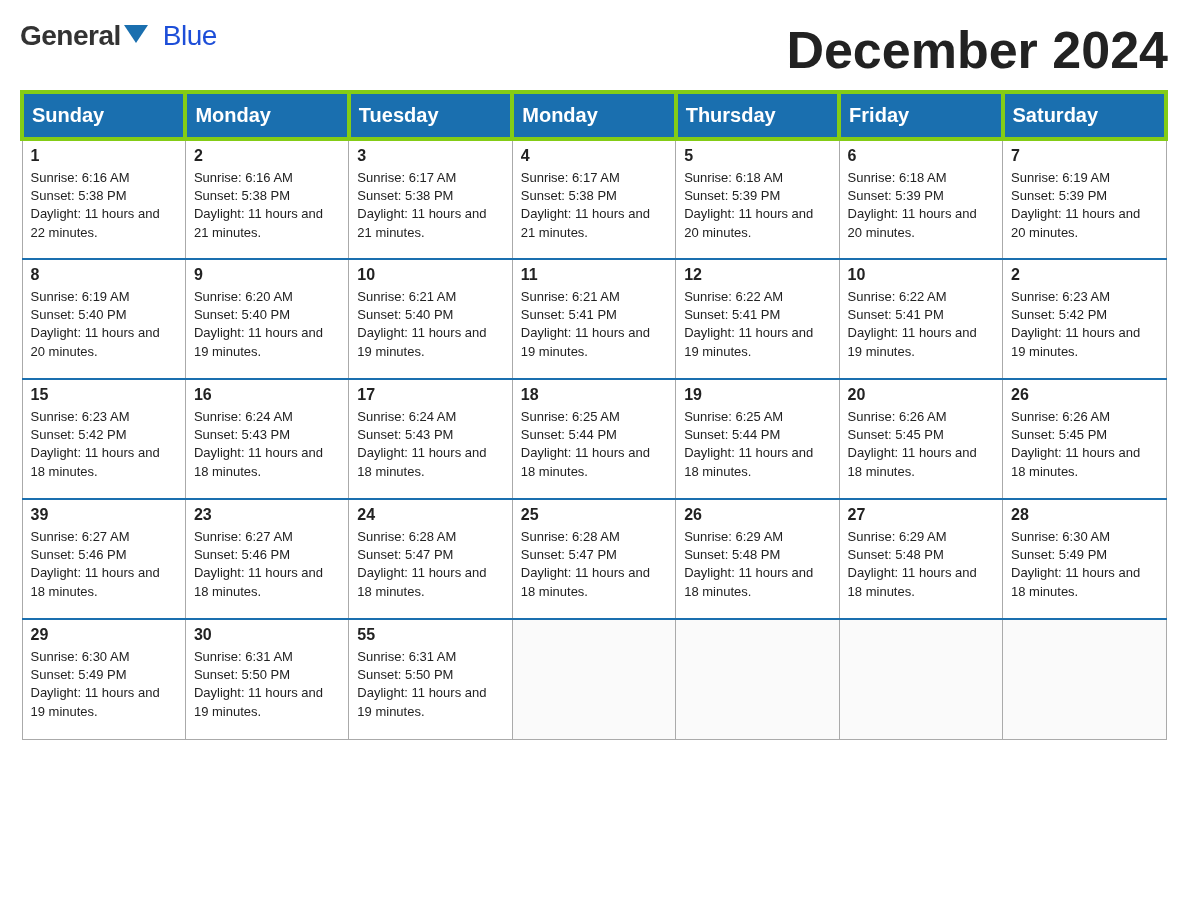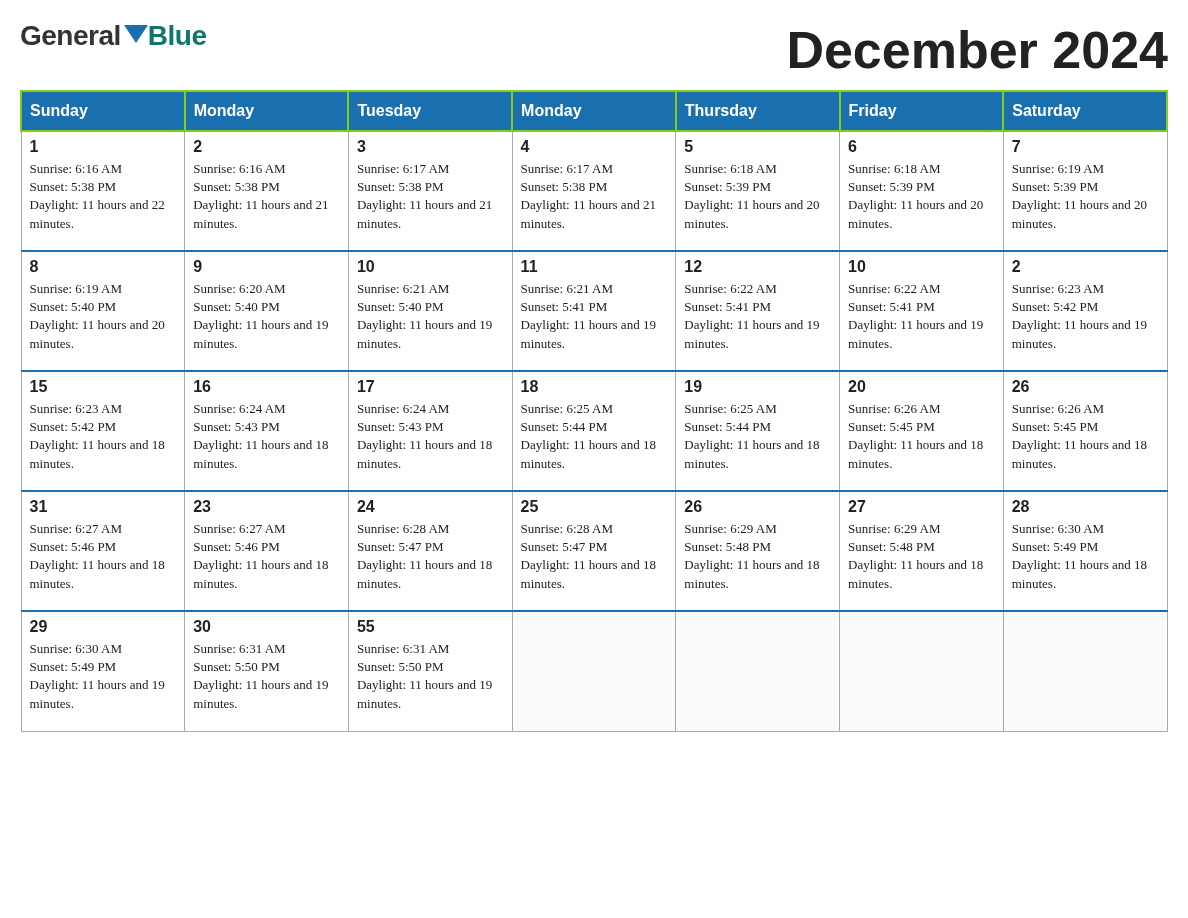--- a/index.html
+++ b/index.html
@@ -22,23 +22,24 @@
       align-items: flex-start;
     }
     .logo-general {
       font-size: 28px;
       font-weight: bold;
       color: #333;
       letter-spacing: -0.5px;
     }
     .logo-blue {
       font-size: 28px;
-      font-weight: bold;
-      color: #0f766e;
+      font-weight: normal;
+      color: #1d4ed8;
       letter-spacing: -0.5px;
+      margin-left: 15px;
     }
     .logo-text {
       display: flex;
       align-items: center;
     }
     .logo-arrow {
       width: 0;
       height: 0;
       border-left: 12px solid transparent;
       border-right: 12px solid transparent;
@@ -59,46 +60,45 @@
       color: #444;
     }
     table {
       width: 100%;
       border-collapse: collapse;
       margin-top: 10px;
     }
     th {
       background: #1a6faf;
       color: #fff;
-      font-size: 16px;
+      font-size: 20px;
       font-weight: bold;
       padding: 10px 8px;
       text-align: left;
-      border: 2px solid #84cc16;
+      border: 4px solid #84cc16;
     }
     td {
       border: 1px solid #aaa;
       vertical-align: top;
       padding: 6px 8px;
       font-size: 13.5px;
       color: #222;
       width: 14.28%;
       height: 120px;
     }
     .day-num {
       font-size: 16px;
       font-weight: bold;
       display: block;
       margin-bottom: 4px;
     }
     .day-info {
       font-size: 13px;
       line-height: 1.4;
       color: #222;
-      font-family: Liberation Serif, serif;
     }
     td.empty {
       background: #fafafa;
     }
     tr td {
       border-top: 2px solid #1a6faf;
     }
     tr td + td {
       border-top: 2px solid #1a6faf;
     }
@@ -220,21 +220,21 @@
         <span class="day-num">20</span>
         <span class="day-info">Sunrise: 6:26 AM<br>Sunset: 5:45 PM<br>Daylight: 11 hours and 18 minutes.</span>
       </td>
         <td>
         <span class="day-num">26</span>
         <span class="day-info">Sunrise: 6:26 AM<br>Sunset: 5:45 PM<br>Daylight: 11 hours and 18 minutes.</span>
       </td>
       </tr>
       <tr>
         <td>
-        <span class="day-num">31</span>
+        <span class="day-num">39</span>
         <span class="day-info">Sunrise: 6:27 AM<br>Sunset: 5:46 PM<br>Daylight: 11 hours and 18 minutes.</span>
       </td>
         <td>
         <span class="day-num">23</span>
         <span class="day-info">Sunrise: 6:27 AM<br>Sunset: 5:46 PM<br>Daylight: 11 hours and 18 minutes.</span>
       </td>
         <td>
         <span class="day-num">24</span>
         <span class="day-info">Sunrise: 6:28 AM<br>Sunset: 5:47 PM<br>Daylight: 11 hours and 18 minutes.</span>
       </td>

